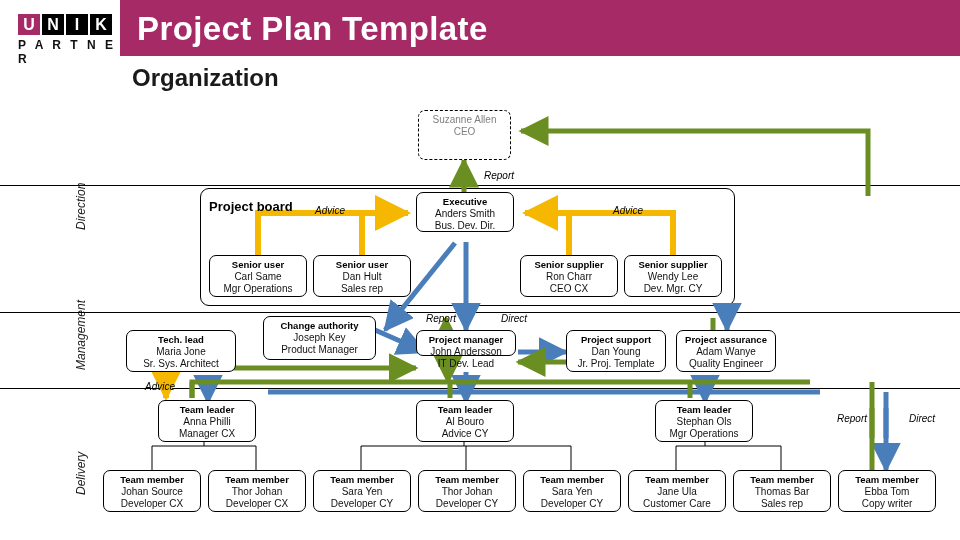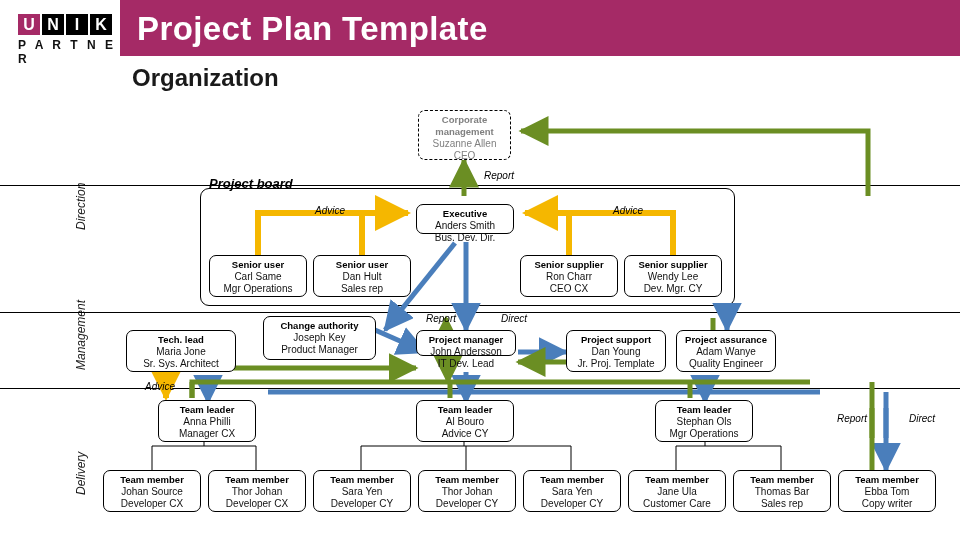--- a/index.html
+++ b/index.html
@@ -155,29 +155,28 @@
   <div class="lbl" style="left:472px;top:170px;">Report</div>
   <div class="lbl" style="left:303px;top:205px;">Advice</div>
   <div class="lbl" style="left:601px;top:205px;">Advice</div>
   <div class="lbl" style="left:414px;top:313px;">Report</div>
   <div class="lbl" style="left:489px;top:313px;">Direct</div>
   <div class="lbl" style="left:133px;top:381px;">Advice</div>
   <div class="lbl" style="left:825px;top:413px;">Report</div>
   <div class="lbl" style="left:897px;top:413px;">Direct</div>
 
   <div class="group" style="left:200px;top:188px;width:535px;height:118px;"></div>
-  <div class="group-title" style="left:209px;top:176px;font-style:italic;">Project board</div>
+  <div class="group-title" style="left:209px;top:199px;">Project board</div>
 
   <div class="node dashed" style="left:418px;top:110px;width:93px;height:50px;">
-    <div class="t">Corporate management</div>
     <div class="l1">Suzanne Allen</div>
     <div class="l2">CEO</div>
   </div>
 
-  <div class="node" style="left:416px;top:204px;width:98px;height:30px;">
+  <div class="node" style="left:416px;top:192px;width:98px;height:40px;">
     <div class="t">Executive</div>
     <div class="l1">Anders Smith</div>
     <div class="l2">Bus. Dev. Dir.</div>
   </div>
 
 
   <div class="node" style="left:209px;top:255px;width:98px;height:42px;">
     <div class="t">Senior user</div>
     <div class="l1">Carl Same</div>
     <div class="l2">Mgr Operations</div>

